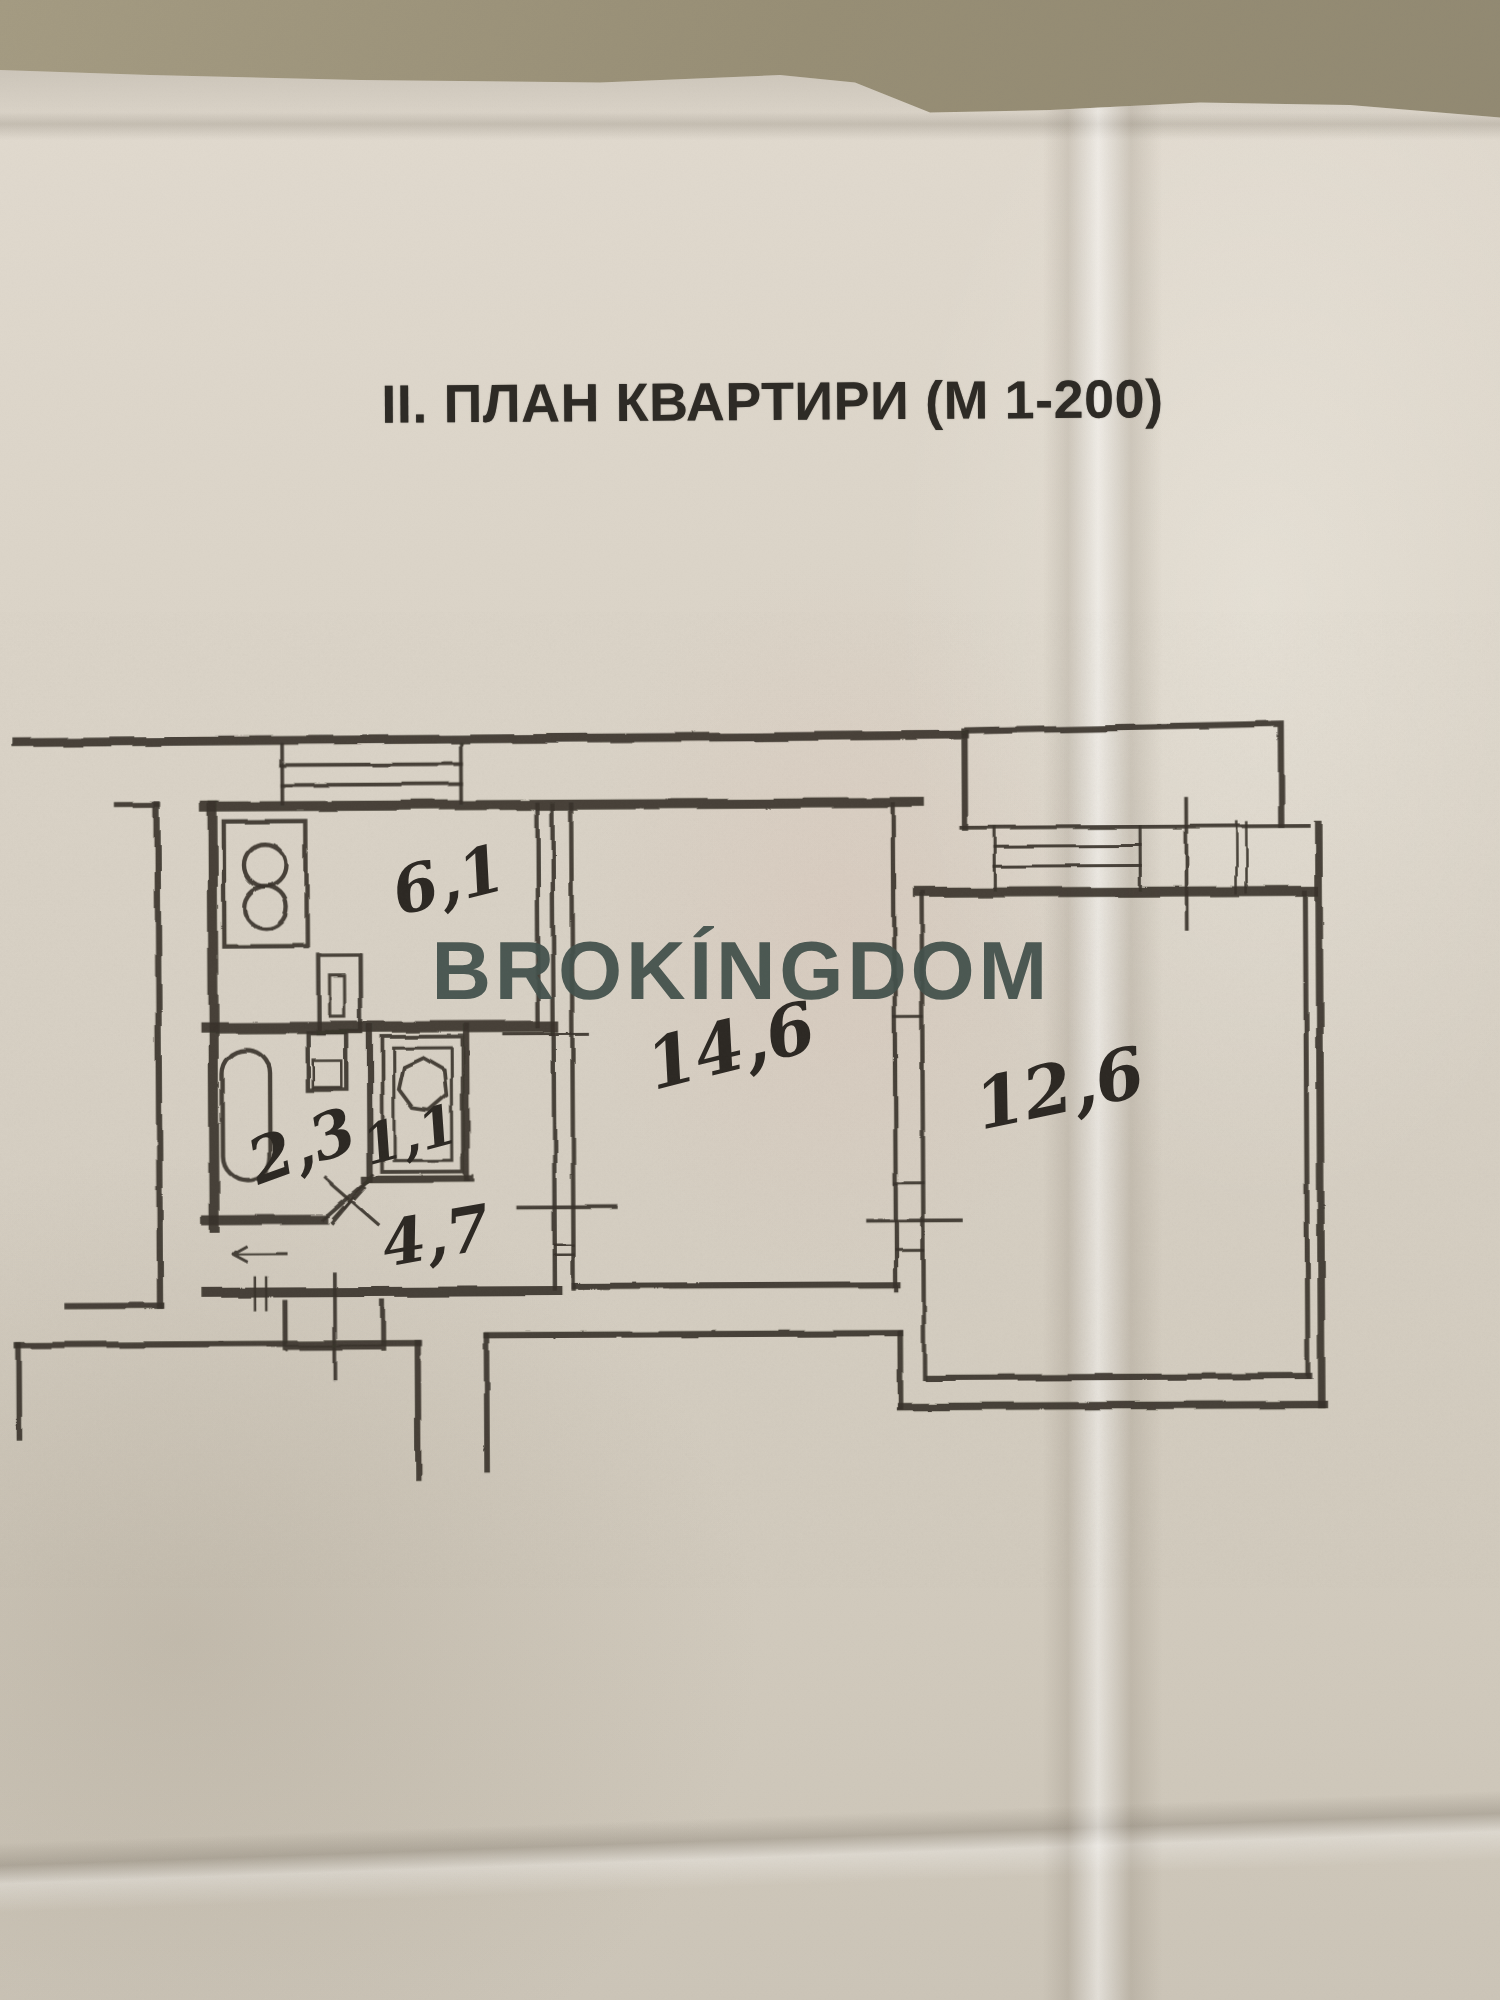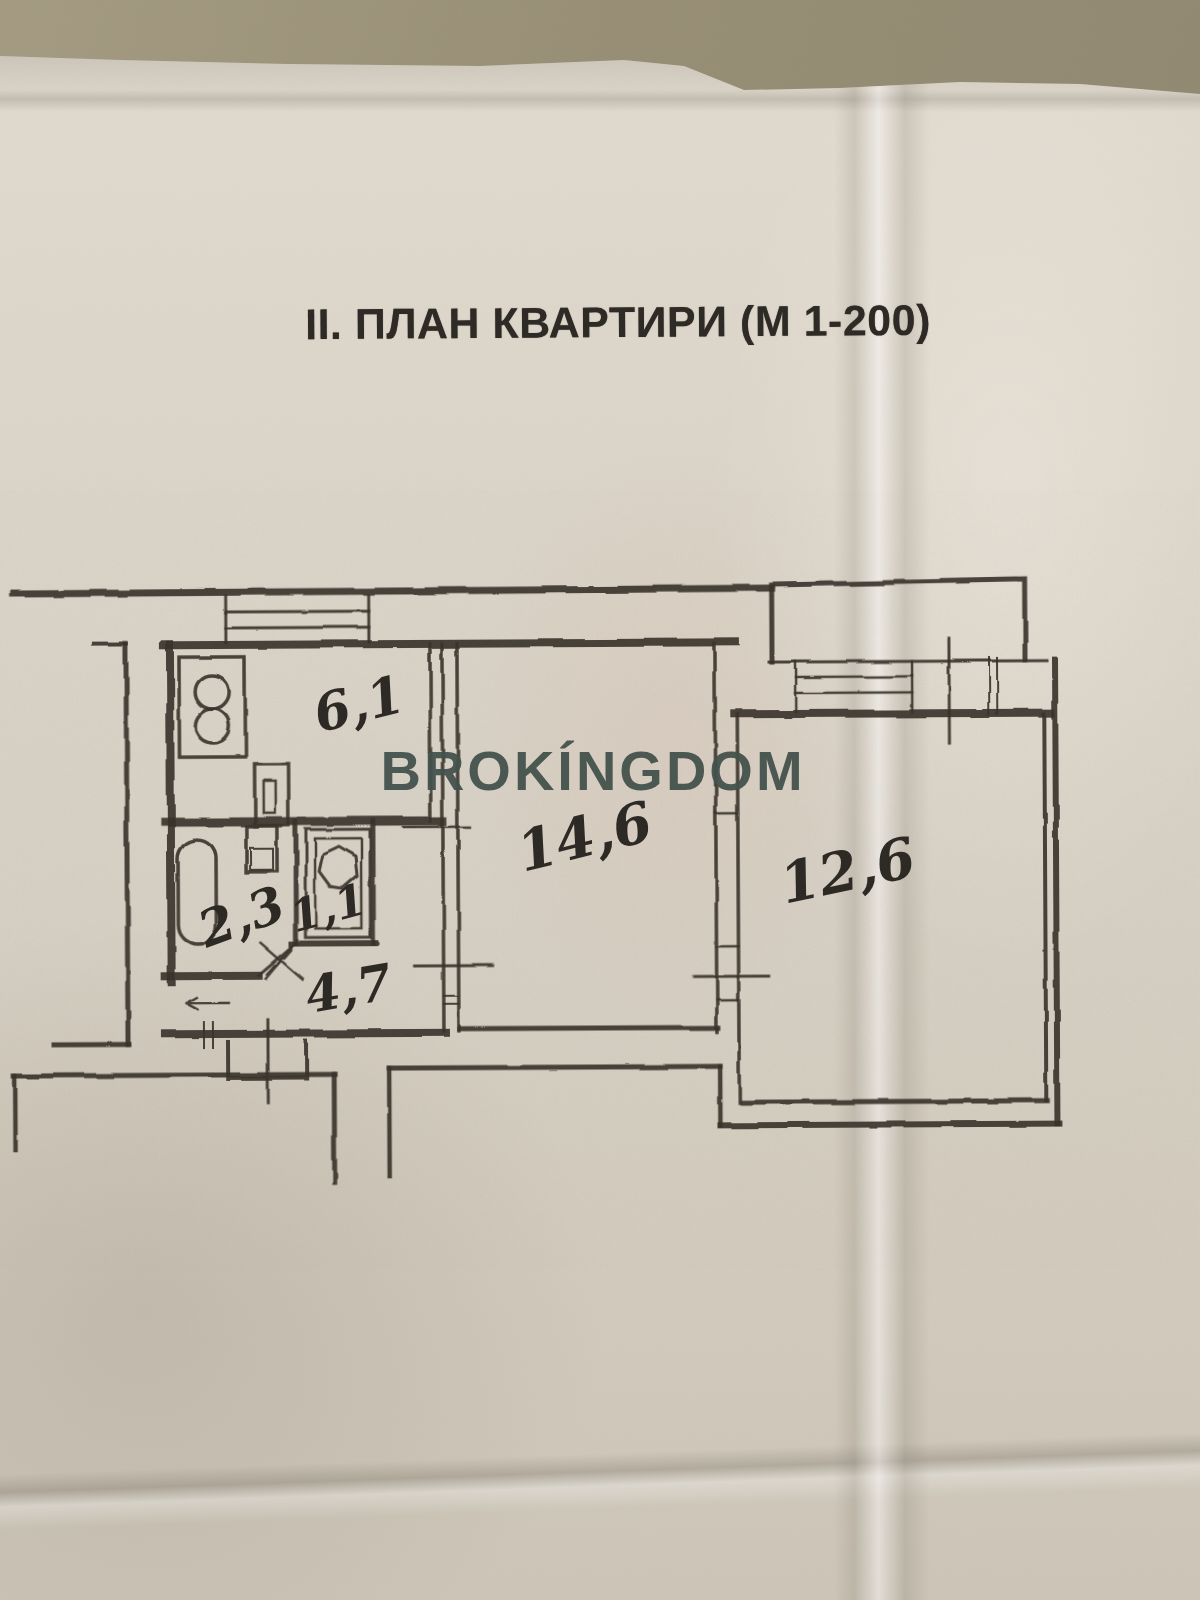--- a/index.html
+++ b/index.html
@@ -32,21 +32,21 @@
   
   .doc-title{
     position:absolute;left:618px;top:298px;transform:translateX(-50%) rotate(-.4deg);
     font-family:"Liberation Sans",sans-serif;font-weight:bold;font-size:43px;
     letter-spacing:.5px;color:#2d2a25;white-space:nowrap;
     text-shadow:0 0 1px rgba(45,42,37,.55);
   }
   
   .watermark{
     position:absolute;left:593px;top:738px;transform:translateX(-50%);
-    font-family:"Liberation Sans",sans-serif;font-weight:bold;font-size:56px;
+    font-family:"Liberation Sans",sans-serif;font-weight:bold;font-size:66px;
     letter-spacing:3px;color:#43514c;opacity:.94;white-space:nowrap;
   }
   svg.plan{position:absolute;left:0;top:0;}
   .noise{position:absolute;left:0;top:0;pointer-events:none;}
 </style>
 </head>
 <body>
 
 <div class="paper"></div>
 

